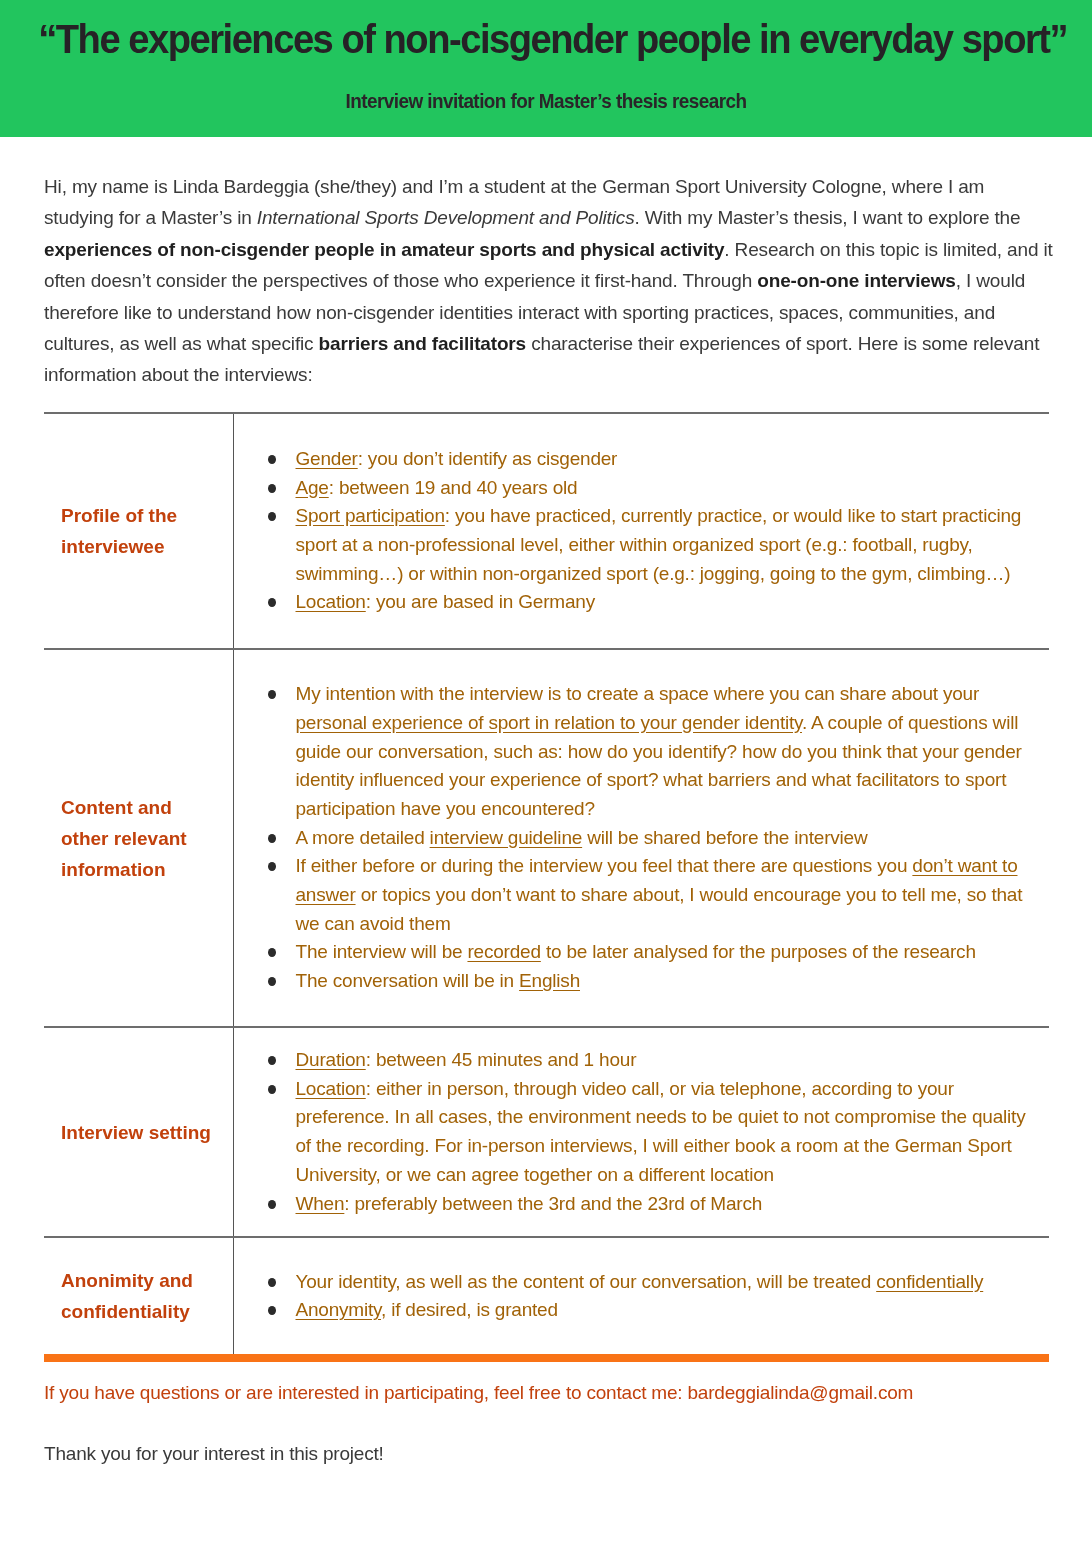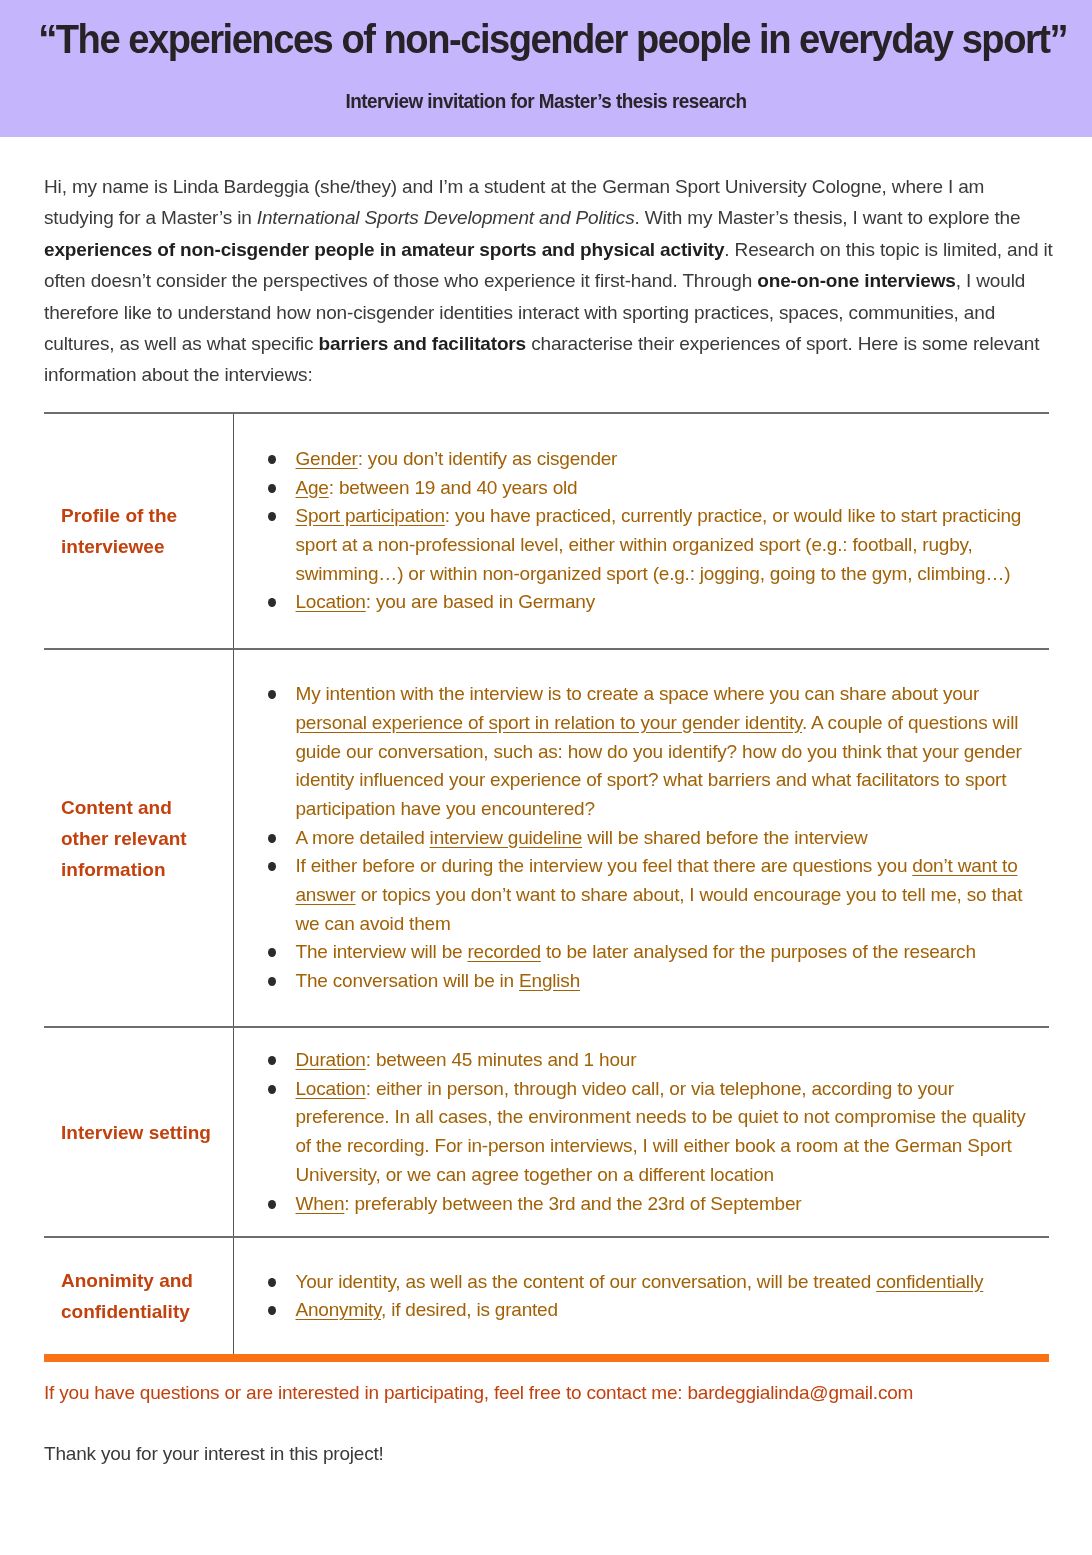--- a/index.html
+++ b/index.html
@@ -1,21 +1,21 @@
 <!DOCTYPE html>
 <html><head>
 <meta charset="utf-8">
 <style>
   * { box-sizing: border-box; margin: 0; padding: 0; }
   html, body { width: 1092px; height: 1555px; background: #ffffff; overflow: hidden; }
   body { font-family: "Liberation Sans", "DejaVu Sans", sans-serif; color: #2e2e2e; }
 
   .header {
     position: absolute; left: 0; top: 0; width: 1092px; height: 137px;
-    background: #c4b5fd;
+    background: #22c55e;
     text-align: center;
   }
   .title {
     position: absolute; left: 0; right: 0; top: 16px;
     font-family: "Liberation Sans", sans-serif;
     font-weight: bold; font-size: 41px; letter-spacing: -1.6px;
     color: #262226; transform: scaleX(0.93); transform-origin: center;
     white-space: nowrap;
   }
   .subtitle {
@@ -104,21 +104,21 @@
           <li><span>The conversation will be in </span><span class="u">English</span></li>
         </ul>
       </td>
     </tr>
     <tr class="row-setting">
       <td class="label">Interview setting</td>
       <td class="content">
         <ul class="bullets">
           <li><span class="u">Duration</span><span>: between 45 minutes and 1 hour</span></li>
           <li><span class="u">Location</span><span>: either in person, through video call, or via telephone, according to your preference. In all cases, the environment needs to be quiet to not compromise the quality of the recording. For in-person interviews, I will either book a room at the German Sport University, or we can agree together on a different location</span></li>
-          <li><span class="u">When</span><span>: preferably between the 3rd and the 23rd of September</span></li>
+          <li><span class="u">When</span><span>: preferably between the 3rd and the 23rd of March</span></li>
         </ul>
       </td>
     </tr>
     <tr class="row-anon">
       <td class="label">Anonimity and confidentiality</td>
       <td class="content">
         <ul class="bullets">
           <li><span>Your identity, as well as the content of our conversation, will be treated </span><span class="u">confidentially</span></li>
           <li><span class="u">Anonymity</span><span>, if desired, is granted</span></li>
         </ul>

